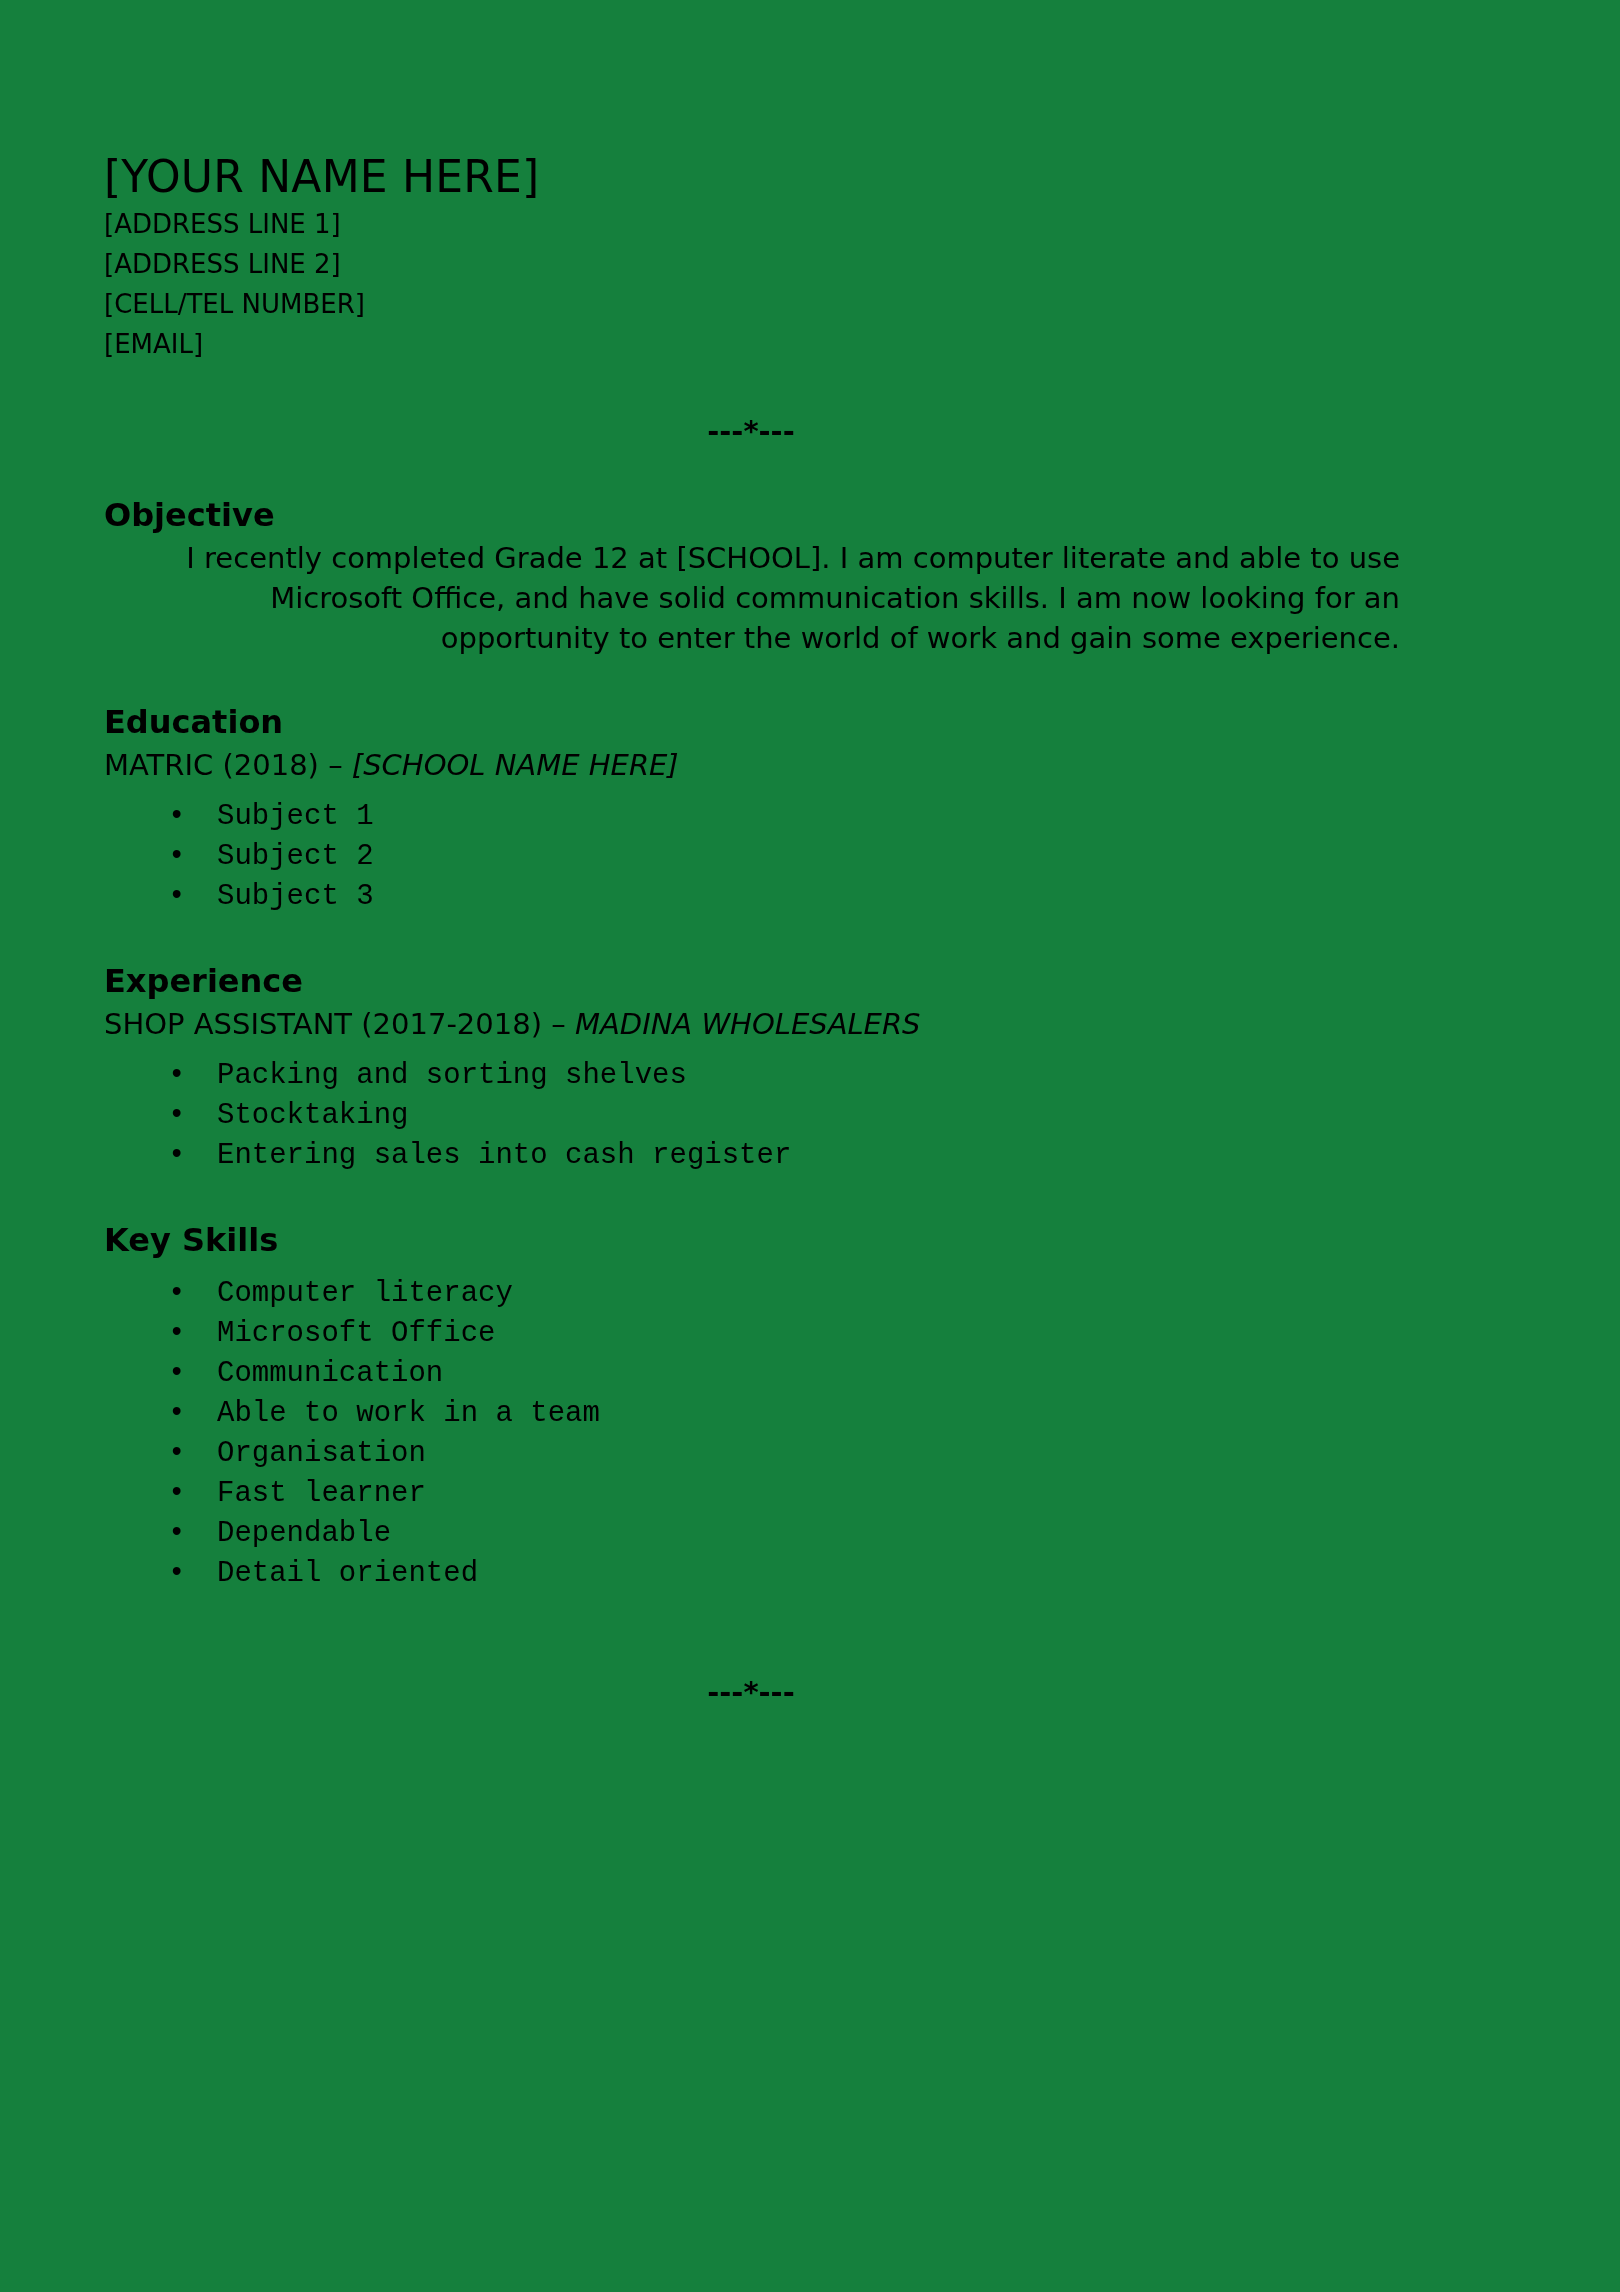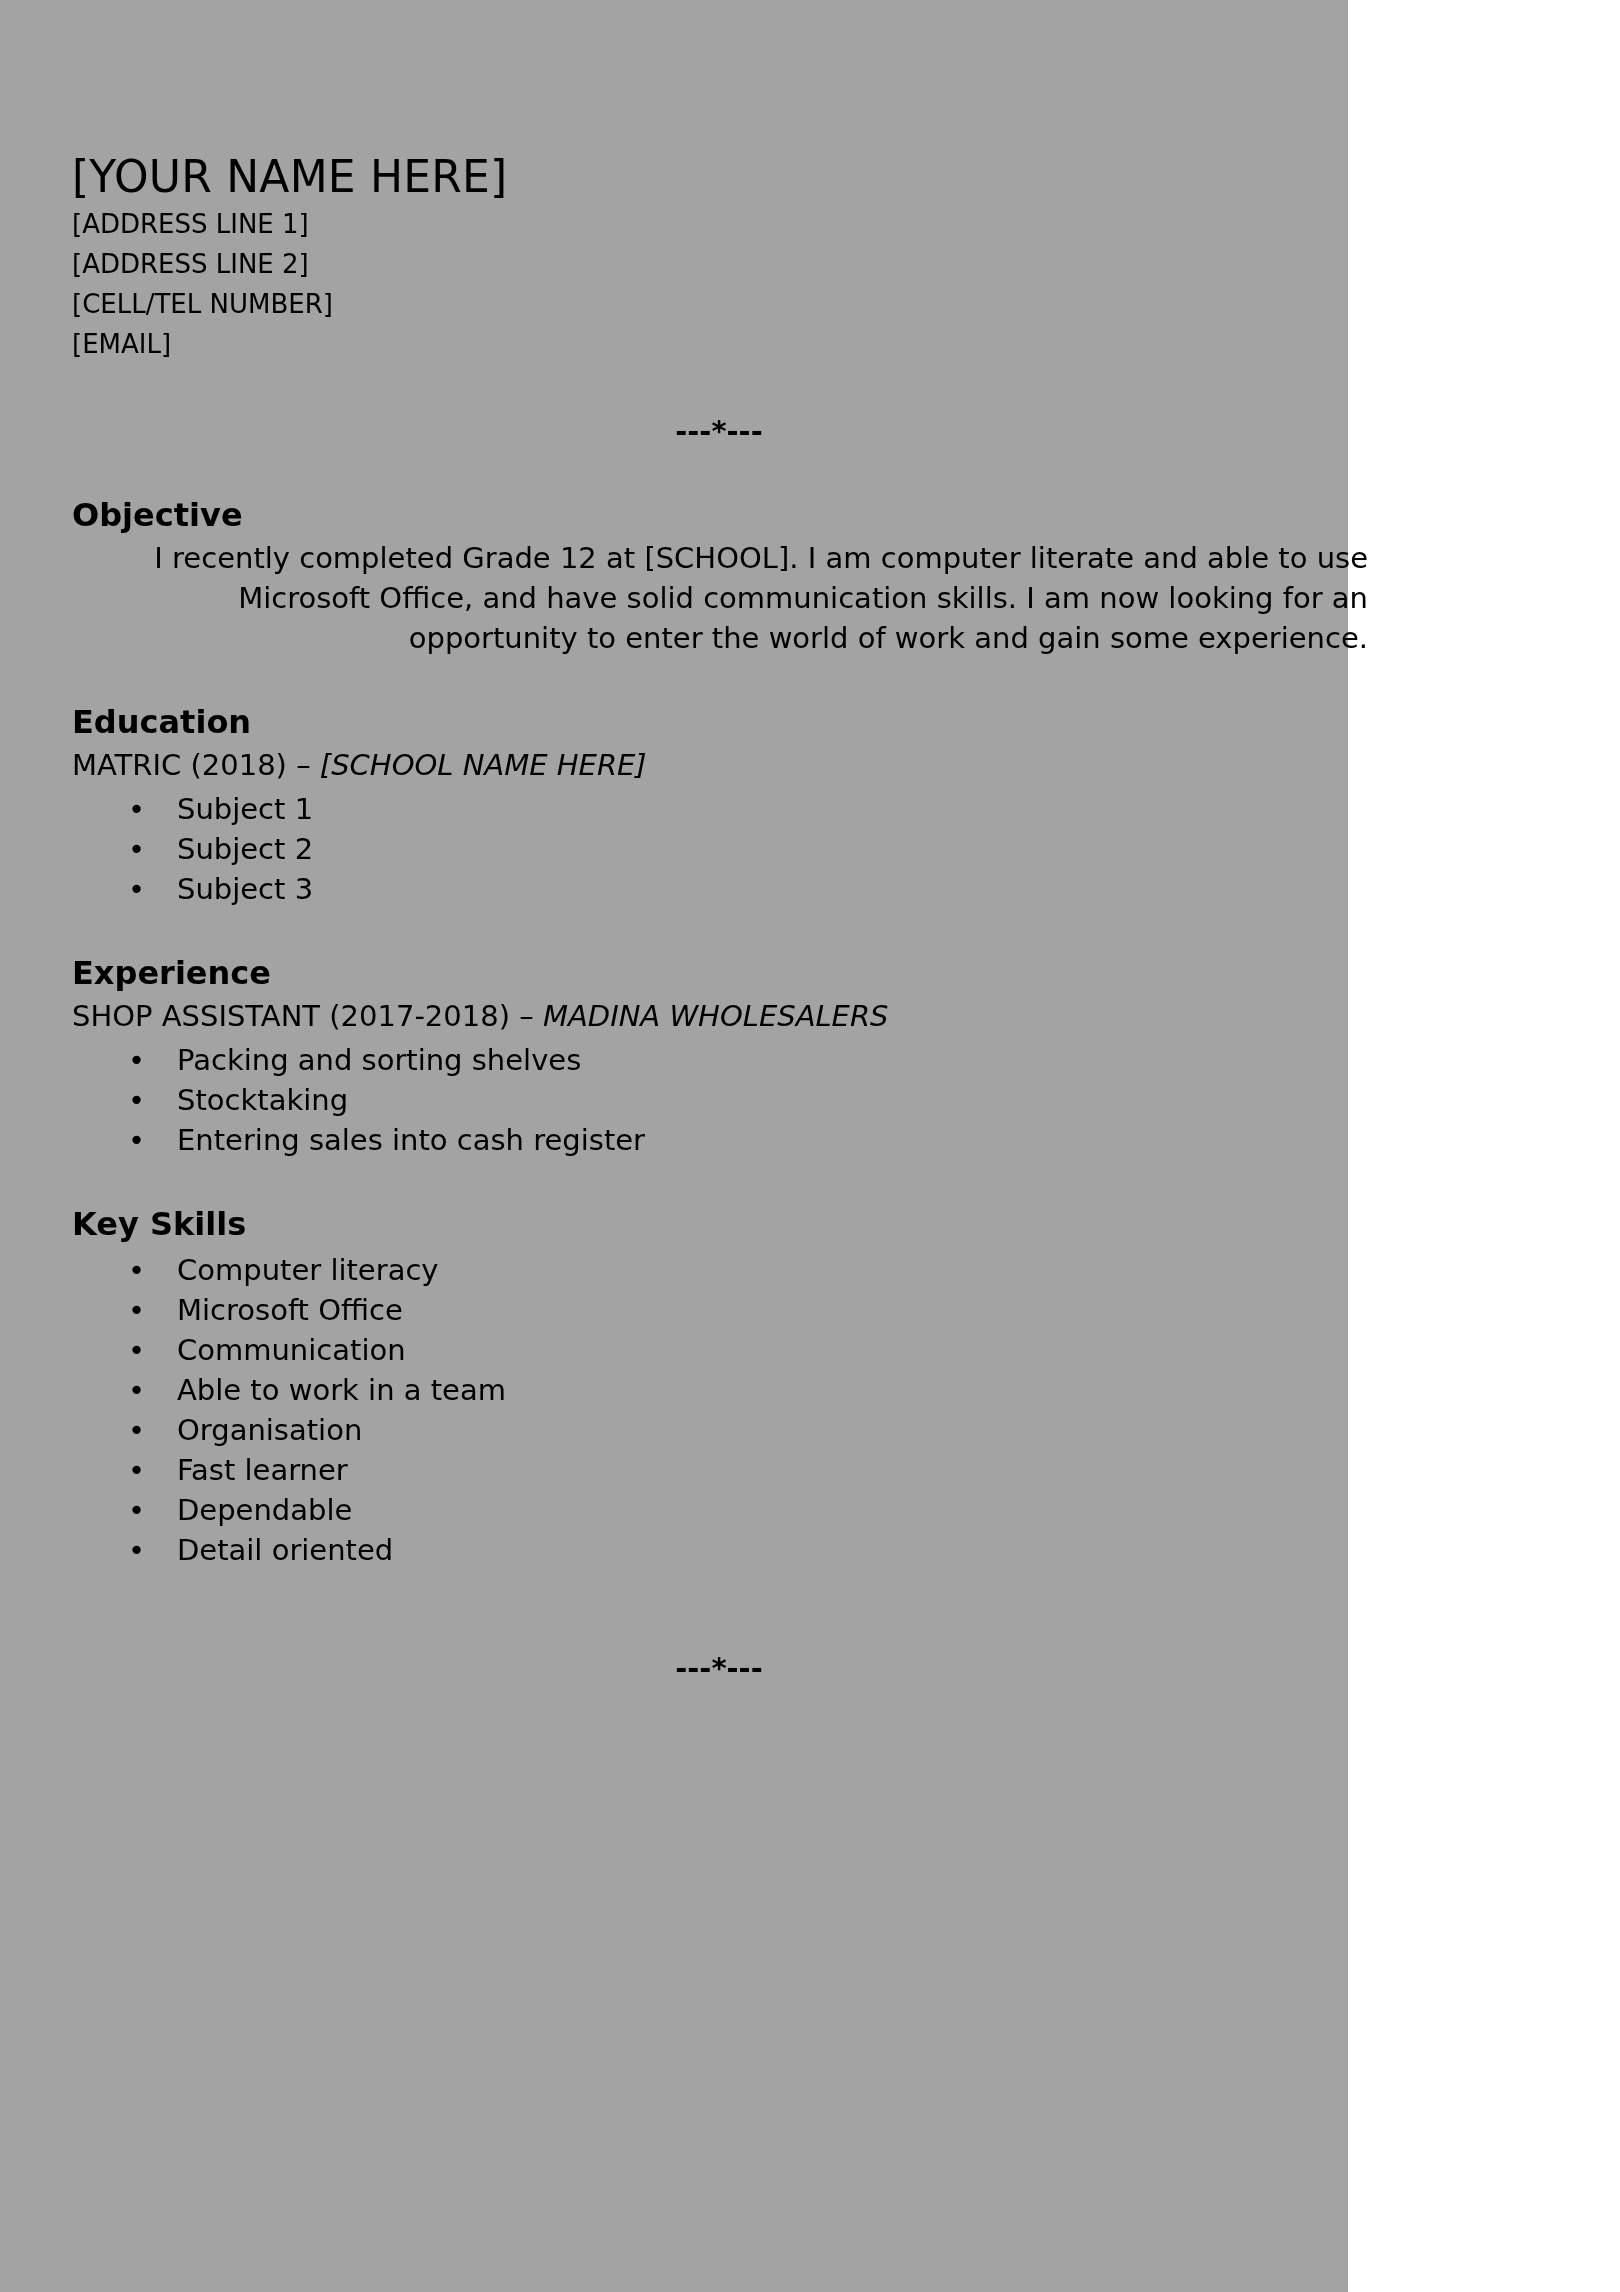--- a/index.html
+++ b/index.html
@@ -11,24 +11,24 @@
   }
 
   body {
     font-family: "DejaVu Sans", sans-serif;
     color: #000000;
     -webkit-font-smoothing: antialiased;
   }
 
   .page {
     position: relative;
-    width: 1348px;
+    width: 1620px;
     height: 2293px;
-    background: #a3a3a3;
-    padding: 149px 152px 0 72px;
+    background: #15803d;
+    padding: 149px 152px 0 104px;
   }
 
   
   .name {
     font-size: 44px;
     font-weight: 400;
     line-height: 55px;
     letter-spacing: 0.2px;
     white-space: nowrap;
   }
@@ -74,22 +74,23 @@
     font-size: 29px;
     font-weight: 400;
     line-height: 40px;
     white-space: nowrap;
   }
   .entry-line .org { font-style: italic; }
 
   
   ul.bullets {
     list-style: none;
-    margin: 4px;
+    margin: 12px;
     padding: 0;
+    font-family: Liberation Mono, monospace;
   }
   ul.bullets li {
     position: relative;
     font-size: 29px;
     font-weight: 400;
     line-height: 40px;
     padding-left: 101px;
     white-space: nowrap;
   }
   ul.bullets li::before {

